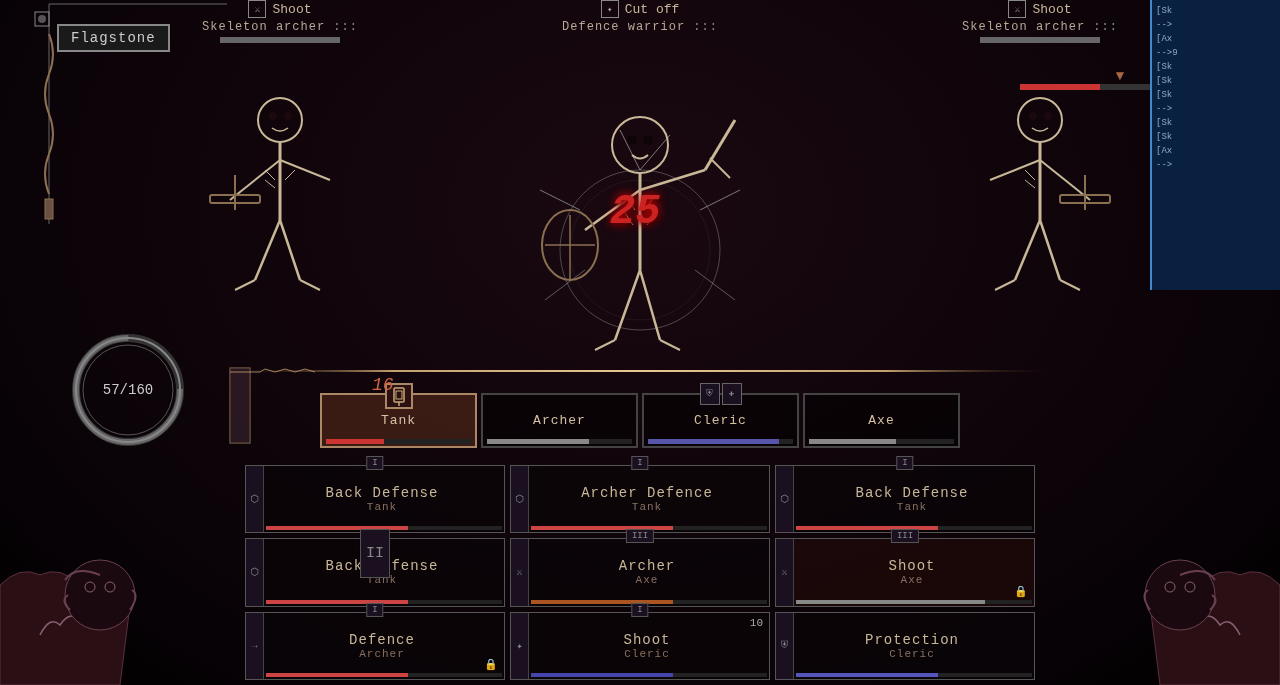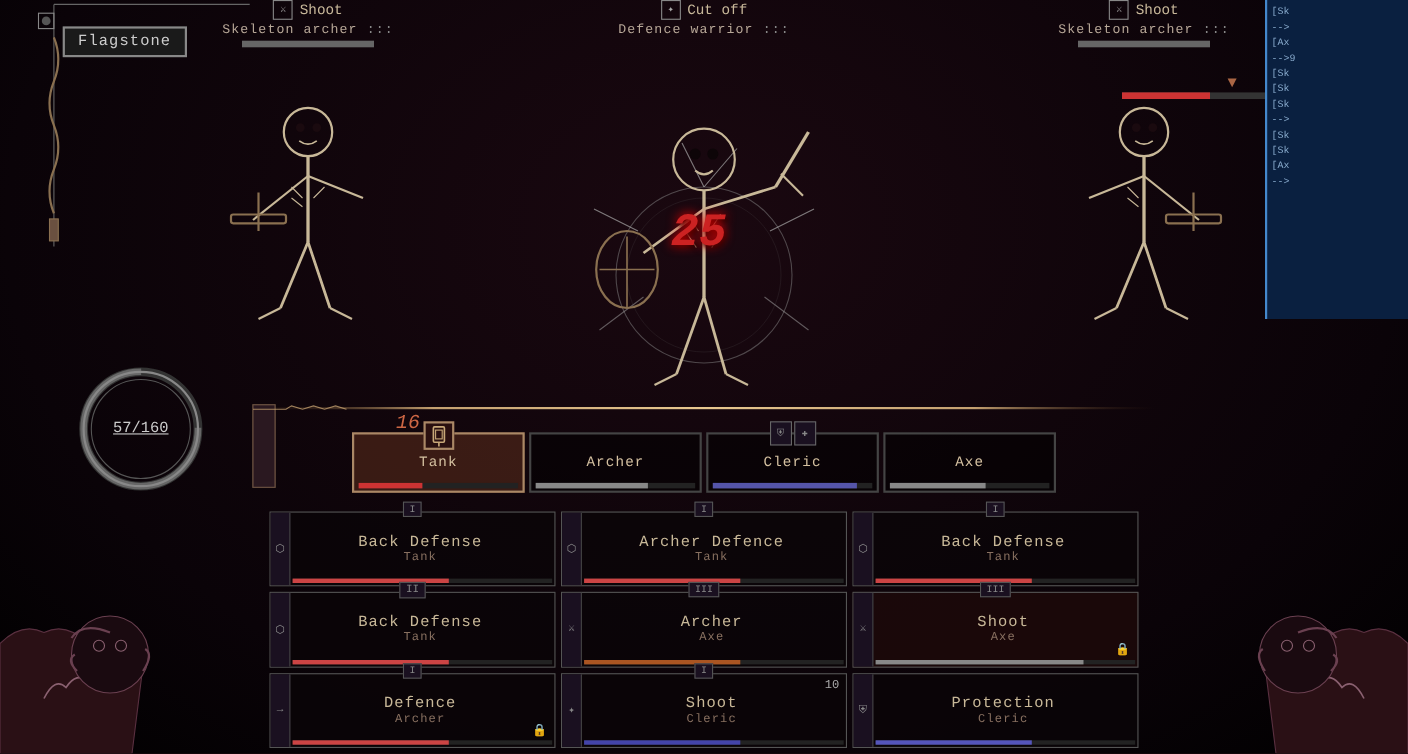--- a/index.html
+++ b/index.html
@@ -193,21 +193,20 @@
     }
 
     .hp-text {
       position: absolute;
       top: 50%;
       left: 50%;
       transform: translate(-50%, -50%);
       font-size: 14px;
       color: #ccc;
       text-align: left;
-      text-decoration: underline;
     }
 
     
     .char-tabs {
       position: absolute;
       top: 390px;
       left: 320px;
       right: 320px;
       height: 60px;
       z-index: 12;
@@ -405,21 +404,21 @@
     .center-hp-arrow {
       text-align: center;
       color: #aa6644;
       font-size: 14px;
     }
 
     
     .tab-number {
       position: absolute;
       top: 375px;
-      left: 360px;
+      left: 372px;
       color: #cc6644;
       font-size: 18px;
       z-index: 13;
       font-style: italic;
     }
 
     
     svg { overflow: visible; }
   </style>
 </head>
@@ -711,21 +710,21 @@
         <span class="skill-icon-small">⬡</span>
       </div>
       <span class="skill-name">Back Defense</span>
       <span class="skill-type">Tank</span>
       <div class="skill-bottom-bar">
         <div class="skill-bottom-fill" style="width:60%;"></div>
       </div>
     </div>
 
     <div class="skill-cell" style="position:relative;">
-      <div style="position:absolute;top:-10px;left:50%;transform:translateX(-50%);background:#1a1020;border:1px solid #555;padding:1px 5px;font-size:10px;color:#888;">II</div>
+      <div style="position:absolute;top:-10px;left:50%;transform:translateX(-50%);background:#1a1020;border:1px solid #555;padding:15px 5px;font-size:15px;color:#888;">II</div>
       <div class="skill-cell-left-bar">
         <span class="skill-icon-small">⬡</span>
       </div>
       <span class="skill-name">Back Defense</span>
       <span class="skill-type">Tank</span>
       <div class="skill-bottom-bar">
         <div class="skill-bottom-fill" style="width:60%;"></div>
       </div>
     </div>
 

